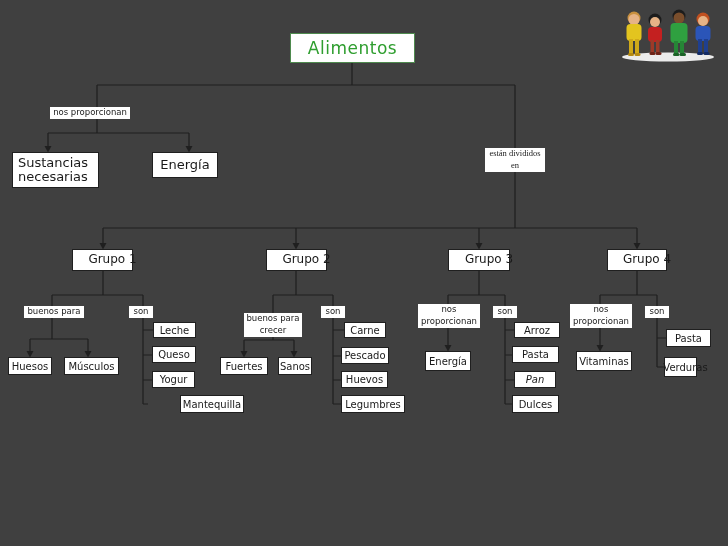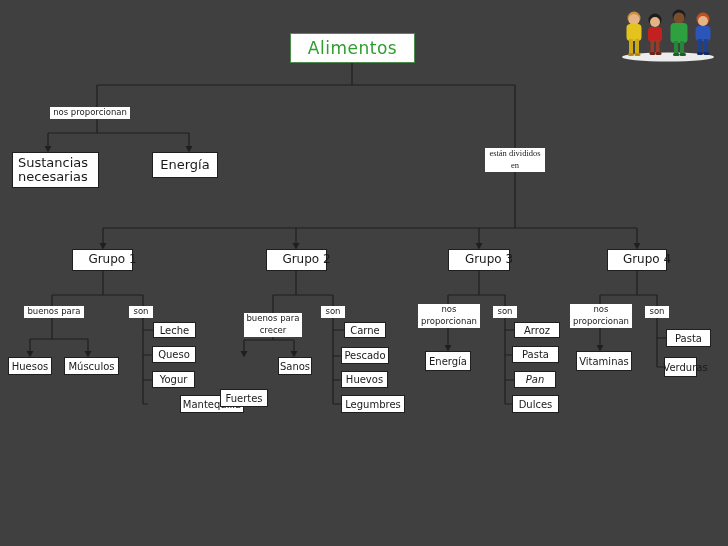--- a/index.html
+++ b/index.html
@@ -81,21 +81,21 @@
   <div class="lbl" style="left:129px; top:306px; width:24px;">son</div>
   <div class="box" style="left:8px;  top:357px; width:44px; height:18px;">Huesos</div>
   <div class="box" style="left:64px; top:357px; width:55px; height:18px;">Músculos</div>
   <div class="box" style="left:153px; top:322px; width:43px; height:16px;">Leche</div>
   <div class="box" style="left:152px; top:346px; width:44px; height:17px;">Queso</div>
   <div class="box" style="left:152px; top:371px; width:43px; height:17px;">Yogur</div>
   <div class="box" style="left:148px; top:395px; width:64px; height:18px;margin-left:32px;">Mantequilla</div>
 
   <div class="lbl wrap" style="left:244px; top:305px; width:58px;margin-top:8px;">buenos para crecer</div>
   <div class="lbl" style="left:321px; top:306px; width:24px;">son</div>
-  <div class="box" style="left:220px; top:357px; width:48px; height:18px;margin-top:32px;">Fuertes</div>
+  <div class="box" style="left:220px; top:357px; width:48px; height:18px;">Fuertes</div>
   <div class="box" style="left:278px; top:357px; width:34px; height:18px;">Sanos</div>
   <div class="box" style="left:344px; top:322px; width:42px; height:16px;">Carne</div>
   <div class="box" style="left:341px; top:347px; width:48px; height:17px;">Pescado</div>
   <div class="box" style="left:341px; top:371px; width:47px; height:17px;">Huevos</div>
   <div class="box" style="left:341px; top:395px; width:64px; height:18px;">Legumbres</div>
 
   <div class="lbl wrap" style="left:418px; top:304px; width:62px;">nos proporcionan</div>
   <div class="lbl" style="left:493px; top:306px; width:24px;">son</div>
   <div class="box" style="left:425px; top:351px; width:46px; height:20px;">Energía</div>
   <div class="box" style="left:514px; top:322px; width:46px; height:16px;text-align:right;">Arroz</div>

